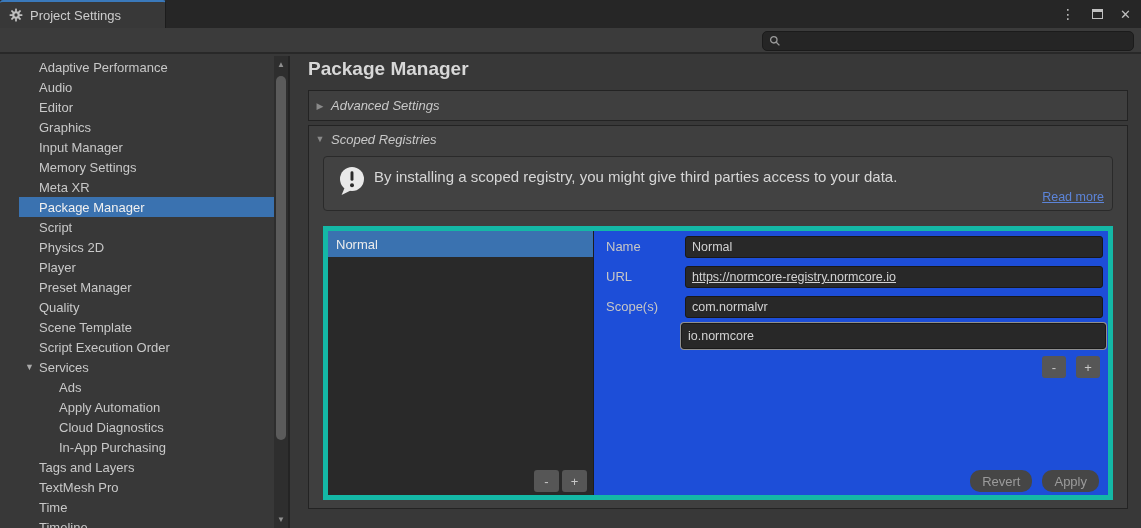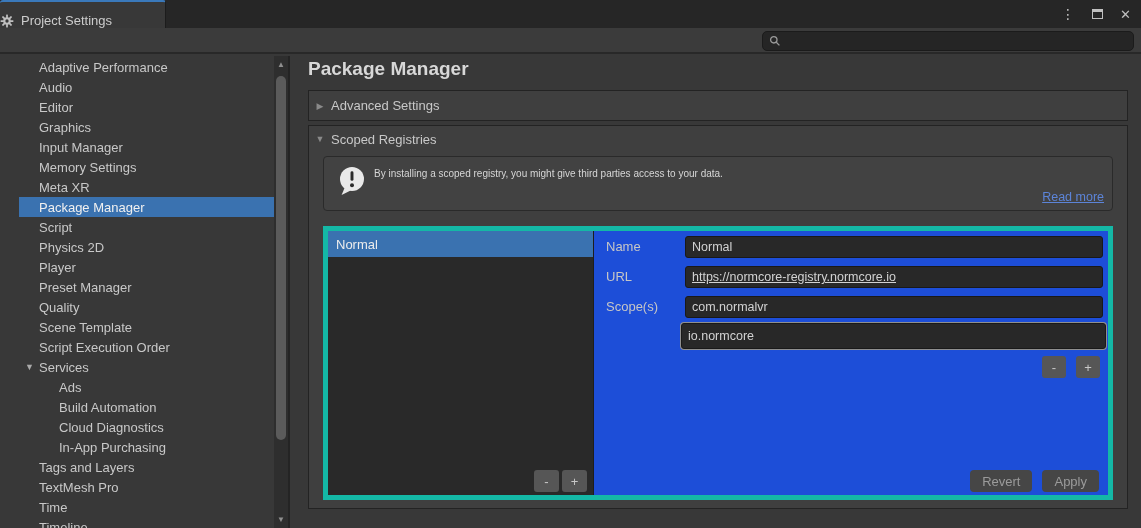--- a/index.html
+++ b/index.html
@@ -4,21 +4,21 @@
 <style>
   * { margin:0; padding:0; box-sizing:border-box; }
   html,body { width:1141px; height:528px; overflow:hidden; background:#383838;
     font-family:"Liberation Sans","DejaVu Sans",sans-serif; }
   .window { position:absolute; inset:0; width:1141px; height:528px; background:#383838; }
 
   
   .titlebar { position:absolute; left:0; top:0; right:0; height:28px; background:#262626; }
   .tab { position:absolute; left:0; top:0; width:166px; height:28px; background:#383838;
     border-top:2px solid #3a79bb; border-right:1px solid #1c1c1c; border-radius:3px 3px 0 0;
-    display:flex; align-items:flex-end; gap:7px; }
+    display:flex; align-items:center; gap:7px; padding-left:9px; }
   .tab-label { font-size:13px; color:#cccccc; }
   .win-controls { position:absolute; right:10px; top:0; height:28px; display:flex; align-items:center; gap:17px; }
   .kebab { color:#c0c0c0; font-size:14px; line-height:1; cursor:default; }
   .maxbox { width:11px; height:10px; border:1px solid #c0c0c0; border-top-width:3px; display:inline-block; }
   .closex { color:#c0c0c0; font-size:13px; line-height:1; }
 
   
   .toolbar { position:absolute; left:0; top:28px; right:0; height:26px; background:#3b3b3b;
     border-bottom:2px solid #282828; }
   .searchbox { position:absolute; right:7px; top:3px; width:372px; height:20px; background:#252525;
@@ -43,26 +43,26 @@
 
   
   .content { position:absolute; left:292px; top:56px; right:0; bottom:0; background:#383838; }
   .page-title { position:absolute; left:16px; top:2px; font-size:19px; font-weight:bold; color:#d8d8d8; }
 
   .foldbox { position:absolute; left:16px; right:13px; background:#3f3f3f; border:1px solid #232323; }
   .advbox { top:34px; height:31px; display:flex; align-items:center; padding-left:6px; gap:6px; }
   .scopedbox { top:69px; bottom:19px; }
   .fold-head { height:26px; display:flex; align-items:center; padding-left:6px; gap:6px; }
   .fold-tri { font-size:9px; color:#8a8a8a; width:10px; text-align:center; }
-  .fold-label { font-size:13px; color:#c8c8c8; }
+  .fold-label { font-size:13px; color:#c8c8c8;font-style:italic; }
 
   .helpbox { position:absolute; left:14px; right:14px; top:30px; height:55px; background:#424242;
     border:1px solid #2a2a2a; border-radius:4px; }
   .help-icon { position:absolute; left:12px; top:7px; }
-  .help-text { position:absolute; left:50px; top:11px; right:53px; font-size:10px; color:#d6d6d6; }
+  .help-text { position:absolute; left:50px; top:11px; right:53px; font-size:15px; color:#d6d6d6; }
   .read-more { position:absolute; right:8px; bottom:6px; font-size:12.5px; color:#5c84d8;
     text-decoration:underline; cursor:pointer; }
 
   .registry { position:absolute; left:14px; right:14px; top:100px; bottom:8px; background:#1d4ed8;
     border:5px solid #14b8a6; display:flex; }
   .listpane { width:266px; background:#292929; border-right:1px solid #1d1d1d; position:relative; }
   .reg-row { height:26px; background:#3a72b0; color:#ececec; font-size:13px;
     display:flex; align-items:center; padding-left:8px; }
   .pane-btns { position:absolute; right:6px; bottom:3px; display:flex; gap:3px; }
   .sqbtn { width:25px; height:22px; background:#565656; border-radius:3px; color:#c8c8c8;
@@ -72,21 +72,21 @@
   .f-label { position:absolute; left:12px; font-size:13px; color:#c6c6c6; }
   .lbl-name { top:8px; } .lbl-url { top:38px; } .lbl-scopes { top:68px; }
   .tfield { position:absolute; left:91px; right:5px; height:22px; background:#282828;
     border:1px solid #191919; border-radius:3px; color:#d2d2d2; font-size:12.5px; padding:0 6px;
     font-family:inherit; outline:none; }
   .fld-name { top:5px; } .fld-url { top:35px;text-decoration:underline; } .fld-scope1 { top:65px; }
   .fld-scope2 { top:92px; height:26px; left:87px; right:2px; box-shadow:0 0 0 1px #8f8f8f; }
   .scope-btns { position:absolute; right:8px; top:125px; display:flex; gap:10px; }
   .scope-btns .sqbtn { width:24px; }
   .form-btns { position:absolute; right:9px; bottom:3px; display:flex; gap:10px; }
-  .act-btn { height:22px; padding:0 12px; background:#464646; border-radius:4px; color:#9b9b9b;
+  .act-btn { height:22px; padding:0 12px; background:#464646; border-radius:10px; color:#9b9b9b;
     font-size:13px; display:flex; align-items:center; cursor:default; }
 </style>
 </head>
 <body>
 
 <div class="window">
 
   <div class="titlebar">
     <div class="tab">
       <svg width="14" height="14" viewBox="0 0 16 16">
@@ -170,21 +170,21 @@
           <span>Script Execution Order</span>
         </div>
       <div class="srow">
         <span class="tri">▼</span>
         <span>Services</span>
       </div>
       <div class="srow lvl1">
           <span>Ads</span>
         </div>
       <div class="srow lvl1">
-          <span>Build Automation</span>
+          <span>Apply Automation</span>
         </div>
       <div class="srow lvl1">
           <span>Cloud Diagnostics</span>
         </div>
       <div class="srow lvl1">
           <span>In-App Purchasing</span>
         </div>
       <div class="srow">
           <span>Tags and Layers</span>
         </div>

